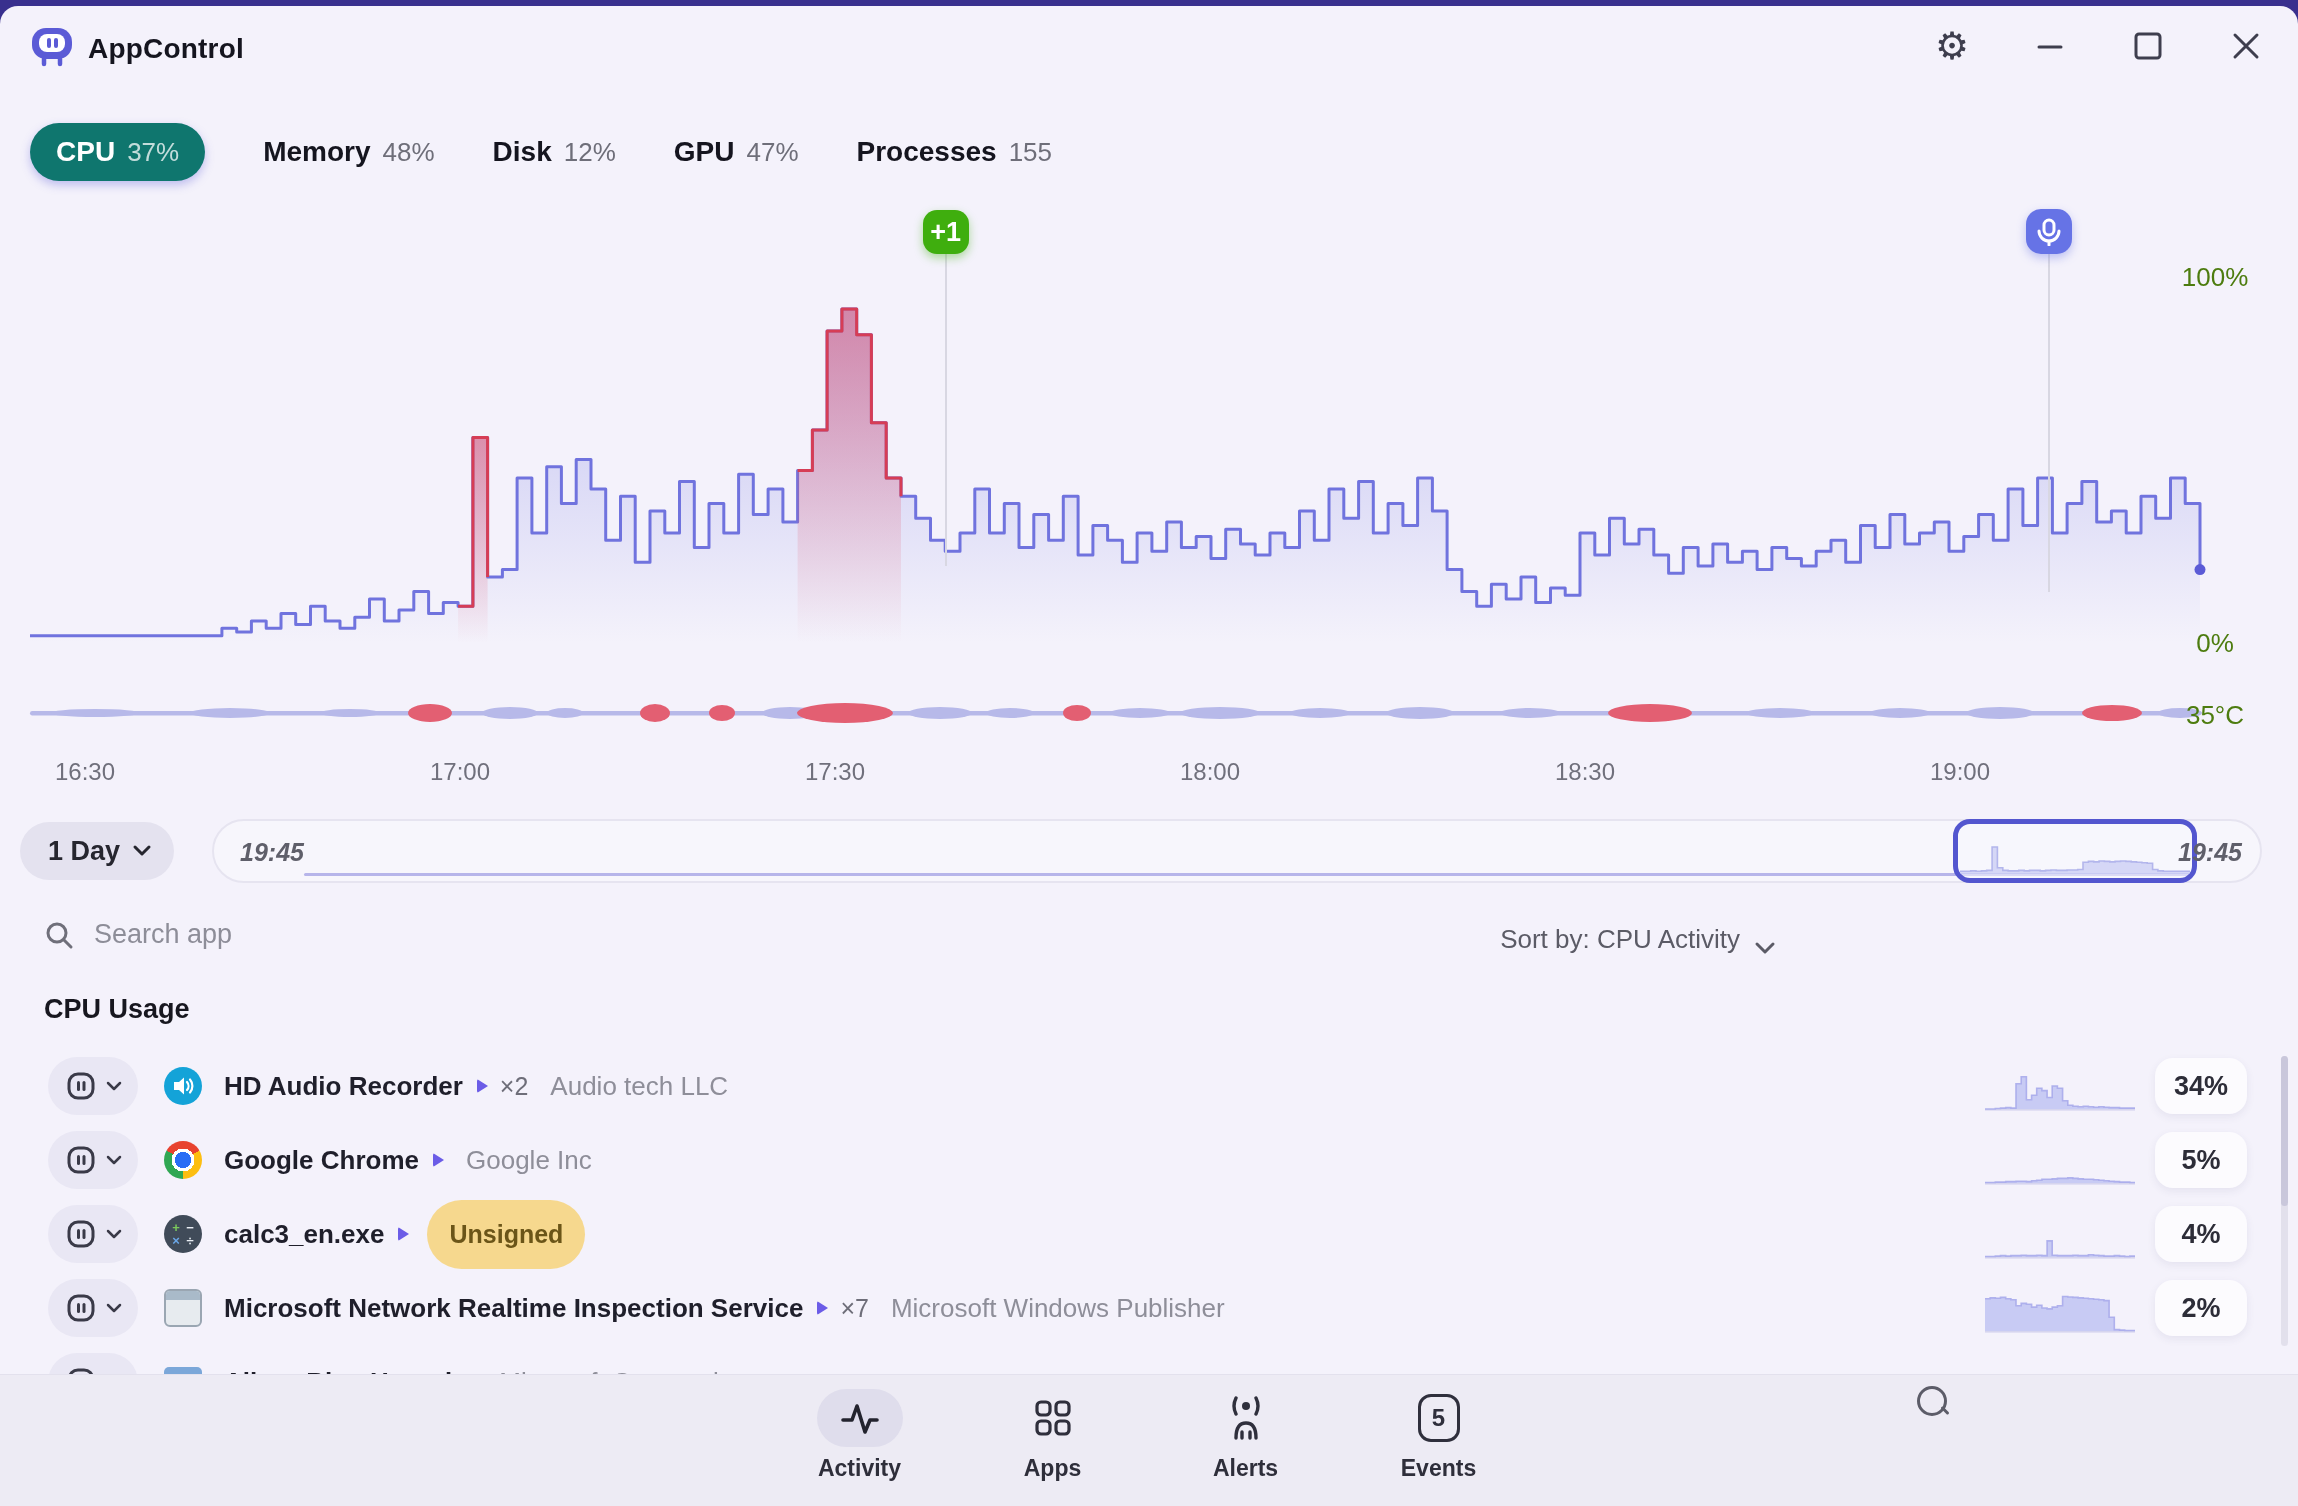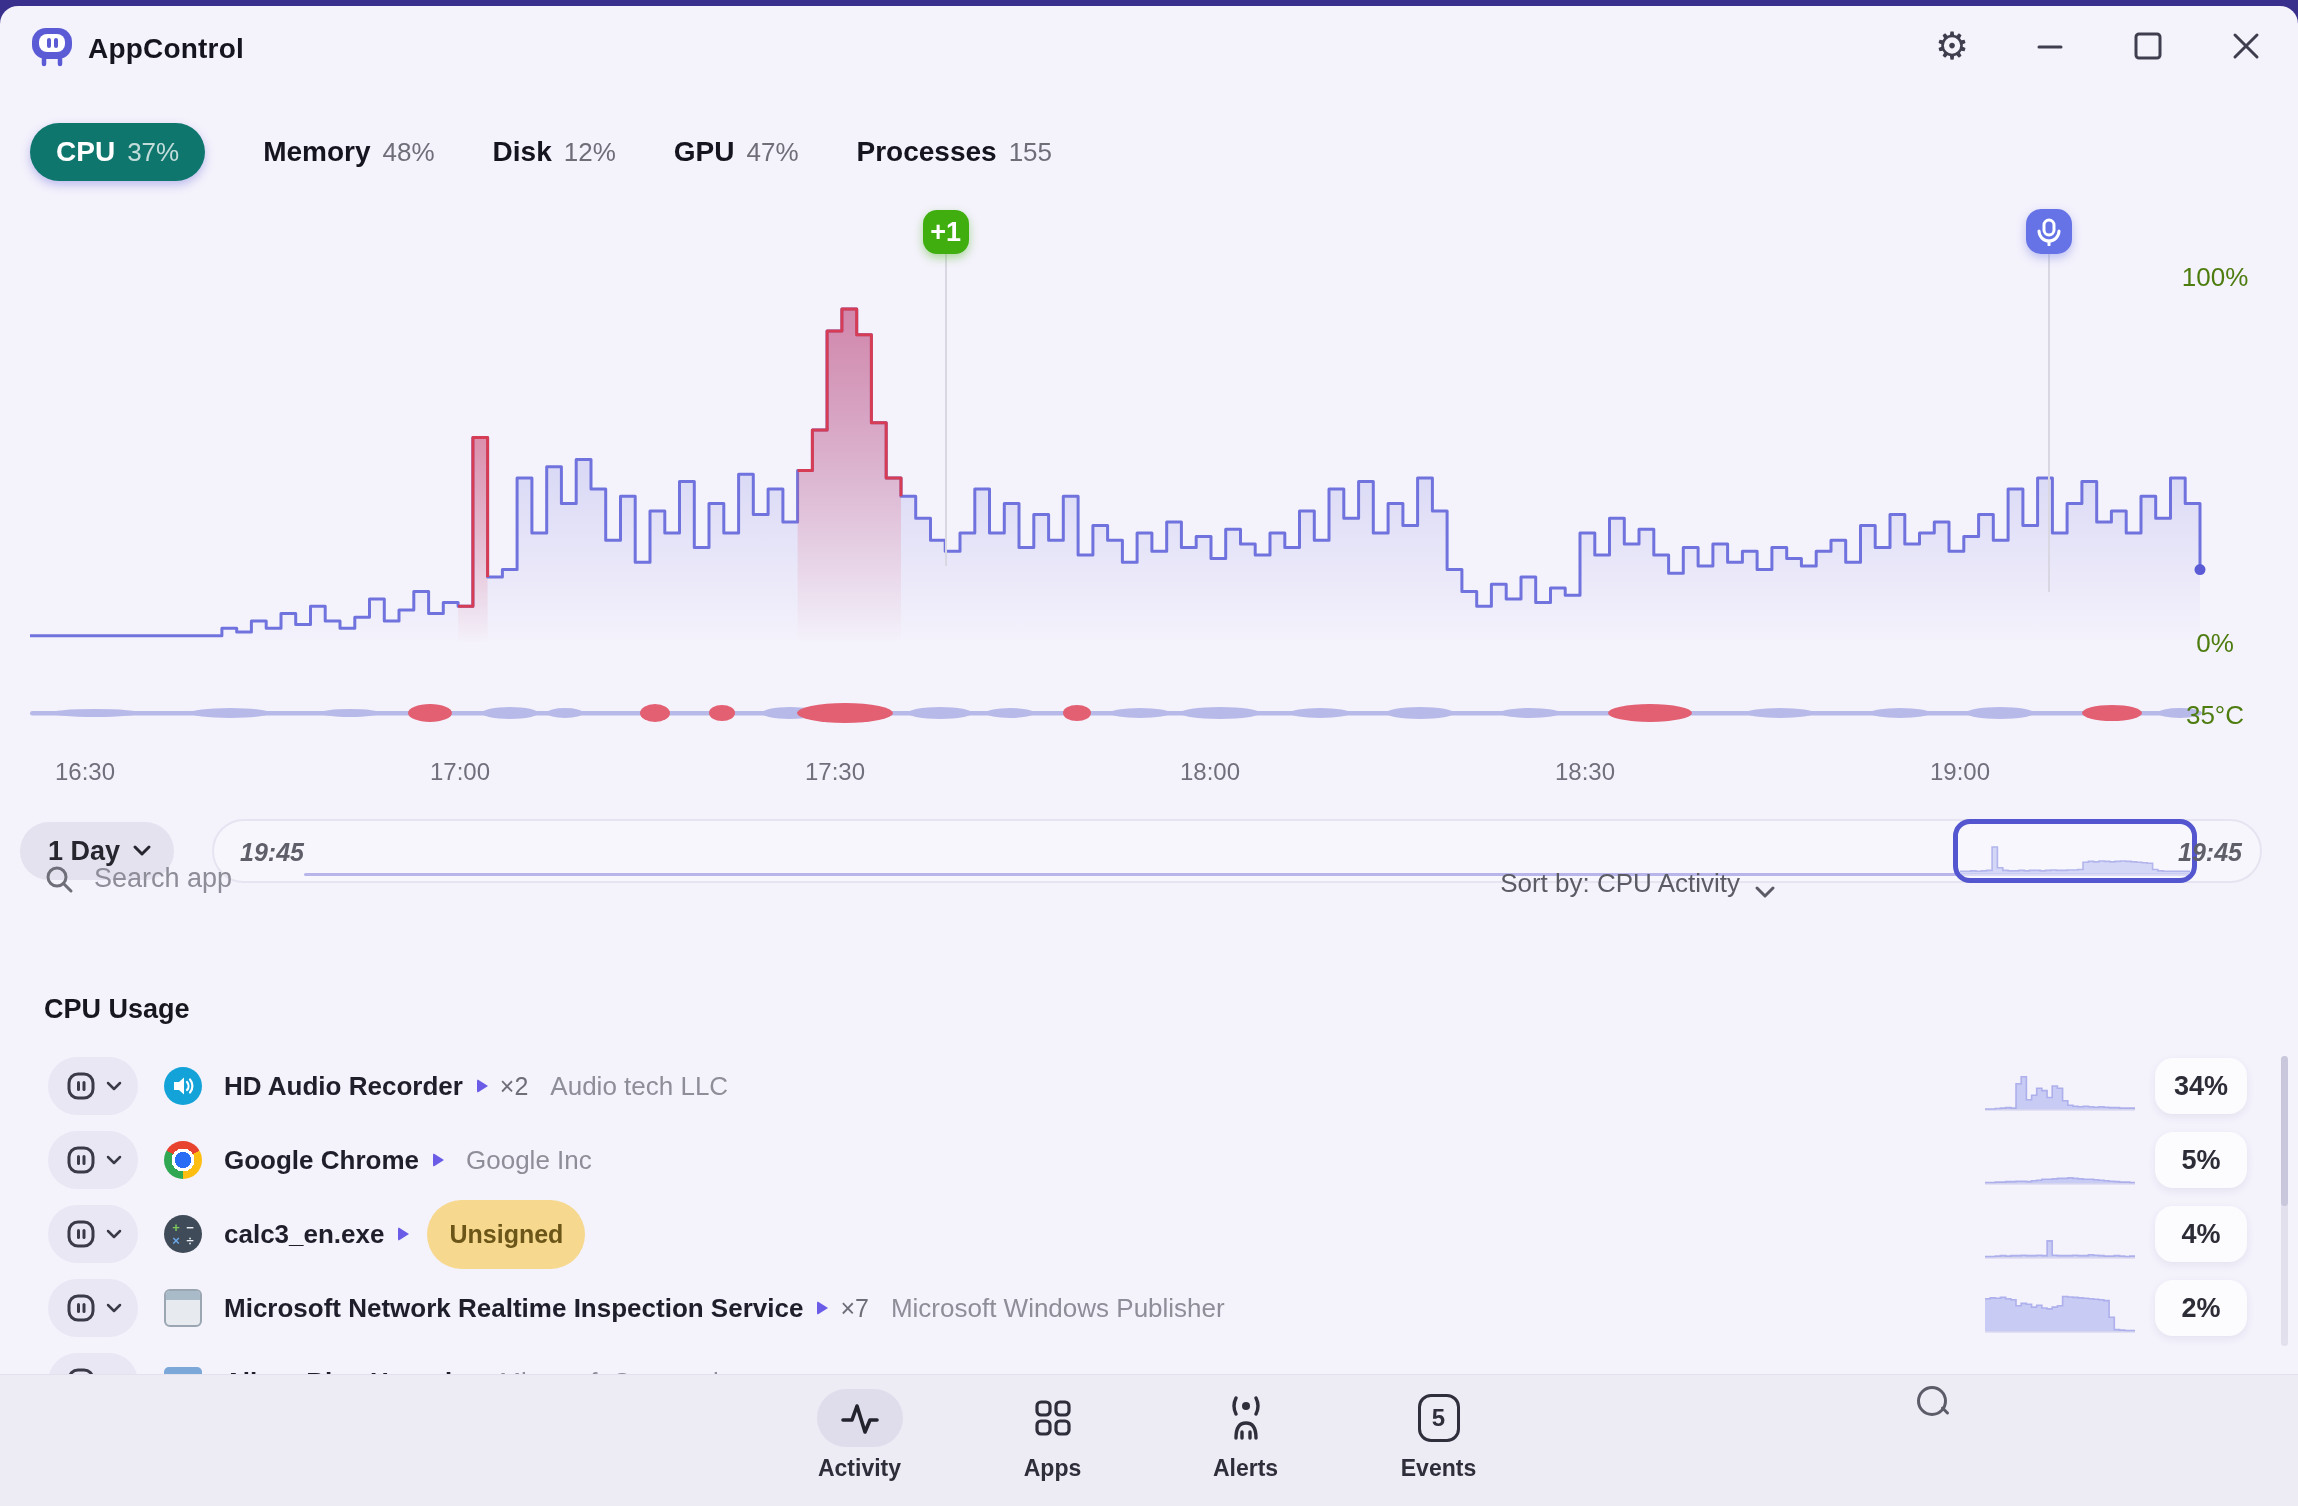--- a/index.html
+++ b/index.html
@@ -41,21 +41,21 @@
   .range-pill span{font-size:27px;font-weight:bold;color:#26262f;}
   .track{position:absolute;left:212px;right:36px;top:0;height:64px;background:#f7f6fc;border:2px solid #e6e4f0;
          border-radius:33px;box-sizing:border-box;font-style:italic;}
   .tl-start{position:absolute;left:26px;top:17px;font-size:25px;font-weight:600;color:#5f5f6a;}
   .tl-end{position:absolute;right:18px;top:17px;font-size:25px;font-weight:600;color:#5f5f6a;}
   .tl-underline{position:absolute;left:90px;right:70px;bottom:5px;height:3px;background:#b7b5ea;border-radius:2px;}
   .selection{position:absolute;left:1739px;top:-2px;width:244px;height:64px;border:5px solid #5356cf;
              border-radius:17px;box-sizing:border-box;background:rgba(248,247,253,.55);cursor:grab;}
   #minimap{position:absolute;left:2px;top:2px;width:230px;height:50px;}
   
-  .toolbar{position:absolute;top:856px;left:0;width:1816px;height:50px;text-decoration:underline;}
+  .toolbar{position:absolute;top:912px;left:0;width:1816px;height:50px;text-decoration:underline;}
   .search{position:absolute;left:44px;top:0;display:flex;align-items:center;gap:18px;}
   .search input{border:none;background:transparent;outline:none;font-size:27px;color:#2a2a35;width:420px;
                 font-family:"Liberation Sans",sans-serif;}
   .search input::placeholder{color:#8d8d98;}
   .sort{position:absolute;right:40px;top:6px;display:flex;align-items:flex-end;gap:14px;cursor:pointer;}
   .sort span{font-size:26px;color:#5b5b66;}
   
   .section-title{position:absolute;left:44px;top:988px;font-size:27px;font-weight:bold;color:#17171f;margin:0;}
   .list{position:absolute;top:1043px;left:0;width:2298px;}
   .app-row{position:relative;height:74px;display:flex;align-items:center;padding-left:48px;}

